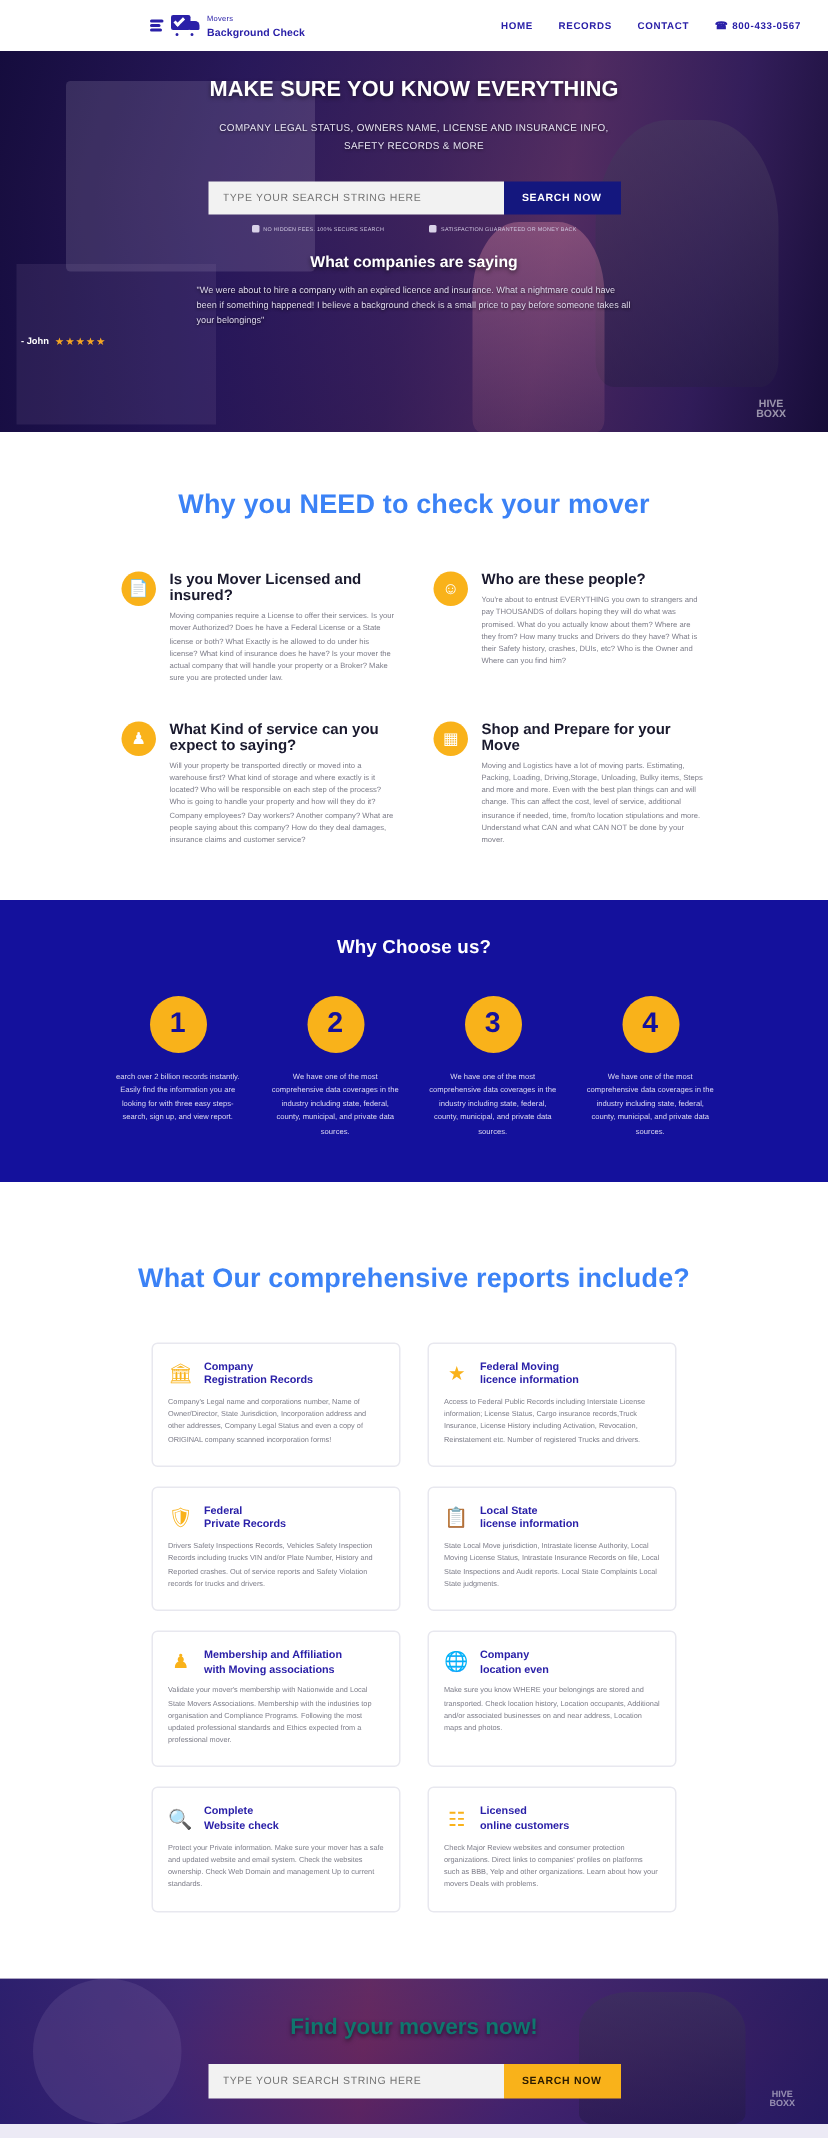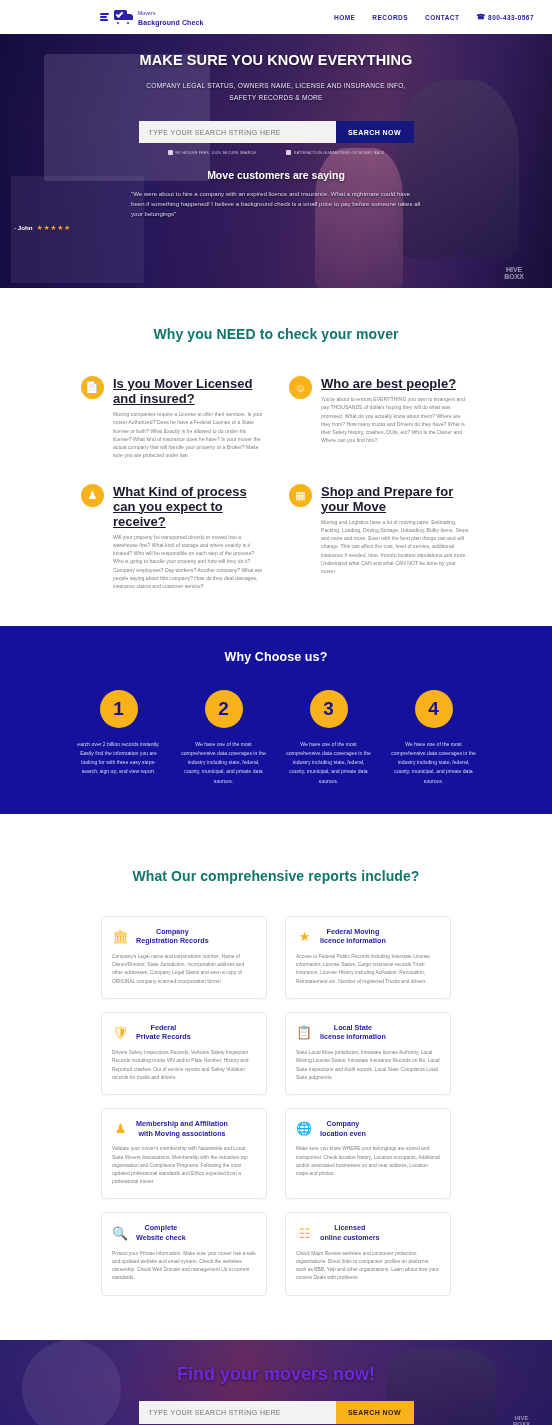--- a/index.html
+++ b/index.html
@@ -50,55 +50,55 @@
   .badge-ico{width:5px;height:5px;background:#d9d2e8;border-radius:1px;flex:none;}
   .cust-h{color:#fff;font-size:10.5px;font-weight:bold;margin-top:14px;text-shadow:0 1px 3px rgba(0,0,0,.6);}
   .quote{width:290px;margin:8px auto 0;color:#ded8ec;font-size:6.1px;line-height:1.62;text-align:left;text-shadow:0 1px 2px rgba(0,0,0,.7);}
   .qauthor{margin-top:5px;display:flex;align-items:center;gap:4px;padding-left:14px;}
   .qauthor b{color:#fff;font-size:6.2px;}
   .stars{color:#f5a623;font-size:7px;letter-spacing:.6px;}
   .brandmark{position:absolute;right:28px;bottom:8px;color:rgba(255,255,255,.55);font-size:7px;font-weight:bold;line-height:1;text-align:center;z-index:4;}
 
   
   .sec-why{padding:38px 0 36px;background:#fff;}
-  .sec-title{text-align:center;color:#0f766e;font-size:14px;font-weight:bold;letter-spacing:.1px;}
+  .sec-title{text-align:center;color:#3b82f6;font-size:18px;font-weight:bold;letter-spacing:.1px;}
   .feat-grid{display:grid;grid-template-columns:1fr 1fr;gap:24px 26px;width:390px;margin:34px auto 0;}
   .feat{display:flex;gap:9px;}
   .fico{width:23px;height:23px;border-radius:50%;background:#f9b21a;flex:none;display:flex;align-items:center;justify-content:center;color:#fff;font-size:11px;}
-  .ftitle{color:#1a1a2e;font-size:13px;font-weight:bold;margin-bottom:4px;text-decoration:underline;}
+  .ftitle{color:#1a1a2e;font-size:10px;font-weight:bold;margin-bottom:4px;}
   .ftext{color:#7d7d89;font-size:5.1px;line-height:1.62;}
 
   
   .sec-choose{background:#14119c;padding:24px 12px 28px;}
   .sec-choose .sec-title{color:#fff;font-size:12.5px;}
   .num-grid{display:grid;grid-template-columns:repeat(4,1fr);width:420px;margin:26px auto 0;}
   .numcol{text-align:center;padding:0 9px;}
   .ncircle{width:38px;height:38px;border-radius:50%;background:#f9b21a;color:#14119c;font-size:19px;font-weight:bold;display:flex;align-items:center;justify-content:center;margin:0 auto 12px;}
   .ntext{color:#dcd9f2;font-size:5.1px;line-height:1.78;}
 
   
   .sec-rep{padding:54px 0 44px;background:#fff;}
   .rep-grid{display:grid;grid-template-columns:1fr 1fr;gap:13px 18px;width:350px;margin:32px auto 0;}
   .rcard{border:1px solid #e8e8ef;border-radius:4px;background:#fff;padding:10px 10px 12px;min-height:78px;}
   .rhead{display:flex;align-items:center;gap:7px;margin-bottom:7px;}
   .rico{width:17px;height:17px;flex:none;color:#f9b21a;display:flex;align-items:center;justify-content:center;font-size:13px;}
-  .rtitle{color:#2a20a8;font-size:7.2px;font-weight:bold;line-height:1.34;text-align:center;}
+  .rtitle{color:#2a20a8;font-size:7.2px;font-weight:bold;line-height:1.34;}
   .rtext{color:#7d7d89;font-size:4.9px;line-height:1.68;}
 
   
   .cta{height:97px;position:relative;overflow:hidden;}
   .cta-bg{position:absolute;inset:0;
     background:
       linear-gradient(95deg,rgba(40,28,110,.88) 0%,rgba(60,36,120,.78) 22%,rgba(108,36,96,.68) 44%,rgba(70,34,112,.74) 62%,rgba(36,24,96,.88) 100%),
       linear-gradient(180deg,#4a3a6a 0%,#5a2e58 45%,#2e2268 100%);
   }
   .cta-bg::before{content:"";position:absolute;left:4%;top:0;width:18%;height:100%;background:rgba(120,100,160,.25);border-radius:50%;}
   .cta-bg::after{content:"";position:absolute;right:10%;top:10%;width:20%;height:90%;background:linear-gradient(180deg,rgba(60,50,90,.6),rgba(30,22,60,.4));border-radius:30% 30% 8% 8%;}
   .cta-in{position:relative;z-index:3;text-align:center;padding-top:24px;}
-  .cta-h{color:#6d28d9;font-size:18px;font-weight:bold;text-shadow:0 1px 3px rgba(0,0,0,.55);}
+  .cta-h{color:#0f766e;font-size:15px;font-weight:bold;text-shadow:0 1px 3px rgba(0,0,0,.55);}
   .cta .searchbar{margin-top:16px;height:23px;}
   .cta .searchbar .btn{background:#f9b21a;color:#2a1a00;}
   .cta-brand{position:absolute;right:22px;bottom:10px;color:rgba(255,255,255,.5);font-size:6px;font-weight:bold;line-height:1;text-align:center;z-index:4;}
 
   
   .footer{background:#eceaf5;padding:11px 0 9px;text-align:center;}
   .footer .logo{margin:0 auto;justify-content:center;display:inline-flex;}
   .copy{color:#8e8ca6;font-size:3.5px;margin-top:6px;letter-spacing:.1px;}
 </style>
 </head>
@@ -159,21 +159,21 @@
       <div class="badges">
         <div class="badge">
           <span class="badge-ico"></span>
           <span>NO HIDDEN FEES. 100% SECURE SEARCH</span>
         </div>
         <div class="badge">
           <span class="badge-ico"></span>
           <span>SATISFACTION GUARANTEED OR MONEY BACK</span>
         </div>
       </div>
-      <div class="cust-h">Move customers are saying</div>
+      <div class="cust-h">What companies are saying</div>
       <div class="quote">"We were about to hire a company with an expired licence and insurance. What a nightmare could have been if something happened! I believe a background check is a small price to pay before someone takes all your belongings"</div>
       <div class="qauthor">
         <b>- John</b>
         <span class="stars">★★★★★</span>
       </div>
     </div>
   </div>
 
   <div class="sec-why">
     <div class="sec-title">Why you NEED to check your mover</div>
@@ -181,28 +181,28 @@
       <div class="feat">
         <div class="fico">📄</div>
         <div>
           <div class="ftitle">Is you Mover Licensed and insured?</div>
           <div class="ftext">Moving companies require a License to offer their services. Is your mover Authorized? Does he have a Federal License or a State license or both? What Exactly is he allowed to do under his license? What kind of insurance does he have? Is your mover the actual company that will handle your property or a Broker? Make sure you are protected under law.</div>
         </div>
       </div>
       <div class="feat">
         <div class="fico">☺</div>
         <div>
-          <div class="ftitle">Who are best people?</div>
+          <div class="ftitle">Who are these people?</div>
           <div class="ftext">You're about to entrust EVERYTHING you own to strangers and pay THOUSANDS of dollars hoping they will do what was promised. What do you actually know about them? Where are they from? How many trucks and Drivers do they have? What is their Safety history, crashes, DUIs, etc? Who is the Owner and Where can you find him?</div>
         </div>
       </div>
       <div class="feat">
         <div class="fico">♟</div>
         <div>
-          <div class="ftitle">What Kind of process can you expect to receive?</div>
+          <div class="ftitle">What Kind of service can you expect to saying?</div>
           <div class="ftext">Will your property be transported directly or moved into a warehouse first? What kind of storage and where exactly is it located? Who will be responsible on each step of the process? Who is going to handle your property and how will they do it? Company employees? Day workers? Another company? What are people saying about this company? How do they deal damages, insurance claims and customer service?</div>
         </div>
       </div>
       <div class="feat">
         <div class="fico">▦</div>
         <div>
           <div class="ftitle">Shop and Prepare for your Move</div>
           <div class="ftext">Moving and Logistics have a lot of moving parts. Estimating, Packing, Loading, Driving,Storage, Unloading, Bulky items, Steps and more and more. Even with the best plan things can and will change. This can affect the cost, level of service, additional insurance if needed, time, from/to location stipulations and more. Understand what CAN and what CAN NOT be done by your mover.</div>
         </div>
       </div>

